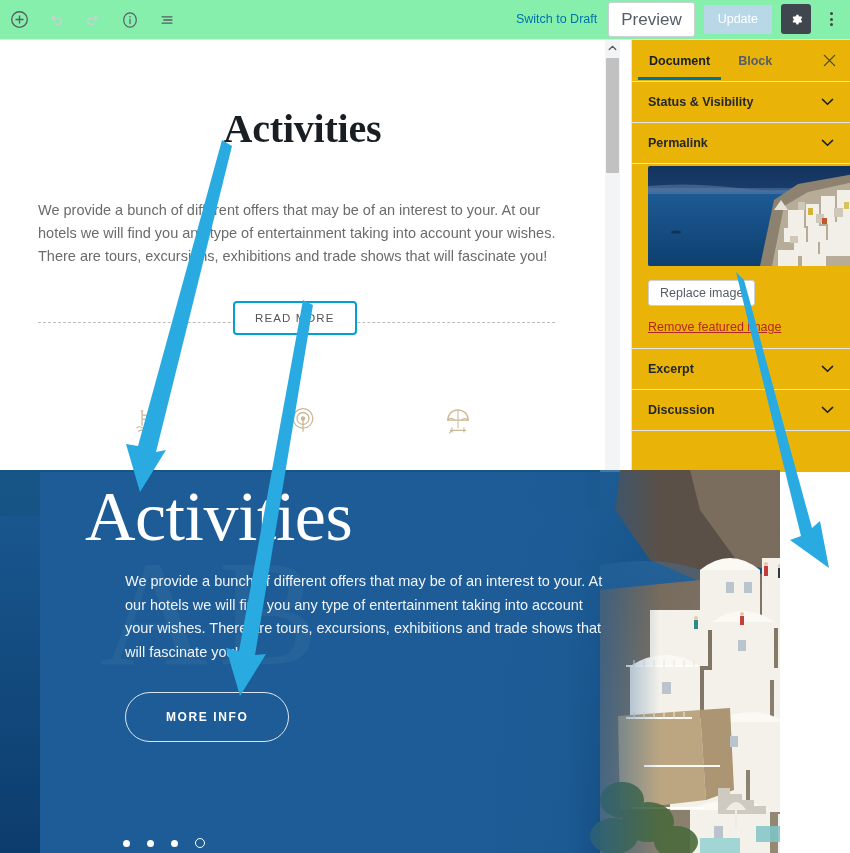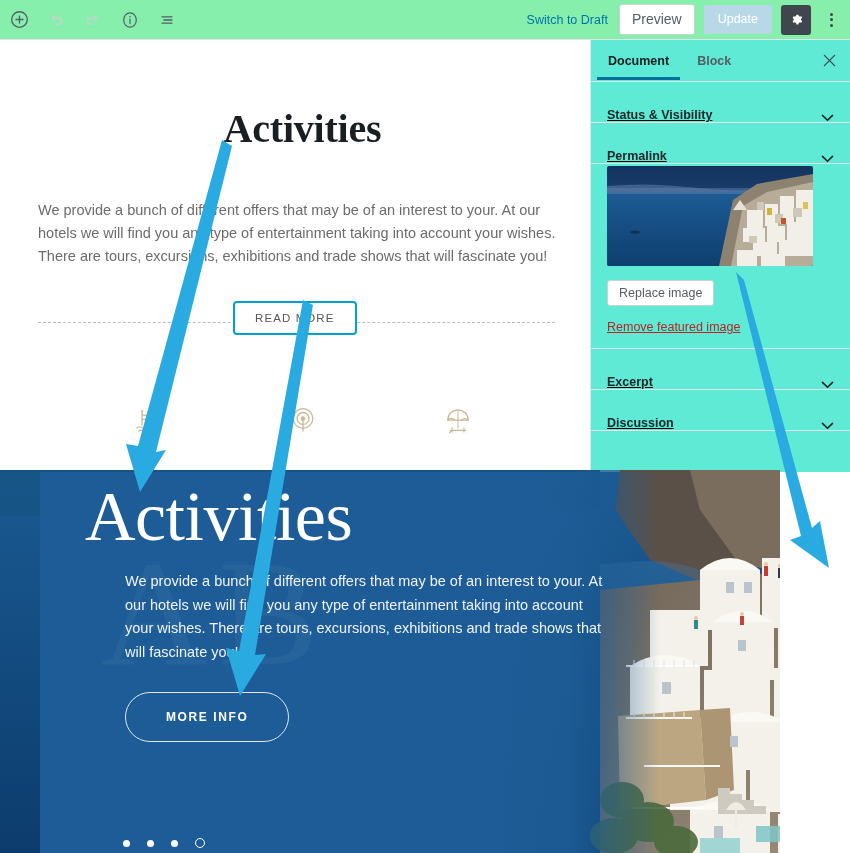--- a/index.html
+++ b/index.html
@@ -21,21 +21,21 @@
     width: 34px; height: 34px; display: flex; align-items: center;
     justify-content: center; background: none; border: none; cursor: pointer;
     color: #555d66;
   }
   .tb-btn.dim { color: #ccd0d4; }
   .tb-right { margin-left: auto; display: flex; align-items: center; gap: 9px; padding-right: 8px; }
   .link-draft {
     color: #0073aa; font-size: 12.5px; cursor: pointer; padding: 4px 2px;
   }
   .btn-preview {
-    font-size: 14px; color: #555d66; background: #fff;
+    font-size: 17px; color: #555d66; background: #fff;
     border: 1px solid #ccd0d4; border-radius: 3px; padding: 5px 12px;
     cursor: pointer; line-height: 1.4;
   }
   .btn-update {
     font-size: 12.5px; color: #ffffff; background: #b8d8e8;
     border: 1px solid #b8d8e8; border-radius: 1px; padding: 5px 13px;
     cursor: default; line-height: 1.4;
   }
   .btn-gear {
     width: 30px; height: 30px; background: #40464d; border-radius: 3px;
@@ -92,22 +92,22 @@
     width: 15px; height: 15px; display: flex; align-items: center;
     justify-content: center; color: #555; font-size: 8px; cursor: pointer;
   }
   .sc-thumb {
     position: absolute; left: 1px; top: 18px; width: 13px; height: 115px;
     background: #c1c1c1; border-radius: 1px; cursor: pointer;
   }
 
   
   .sidebar {
-    position: absolute; right: 0; top: 40px; width: 260px; height: 432px;
-    background: #5eead4; border-left: 1px solid #e2e4e7; z-index: 14;
+    position: absolute; right: 0; top: 40px; width: 219px; height: 432px;
+    background: #eab308; border-left: 1px solid #e2e4e7; z-index: 14;
     overflow: hidden;
   }
   .sb-tabs {
     display: flex; align-items: center; height: 42px;
     border-bottom: 1px solid #e2e4e7; padding-left: 3px; position: relative;
   }
   .sb-tab {
     padding: 12px 14px 11px 14px; font-size: 12.5px; font-weight: 600;
     color: #555d66; cursor: pointer; position: relative;
   }
@@ -118,21 +118,21 @@
   }
   .sb-close {
     margin-left: auto; width: 32px; height: 32px; margin-right: 5px;
     display: flex; align-items: center; justify-content: center;
     cursor: pointer; color: #40464d;
   }
   .sb-panel {
     border-bottom: 1px solid #e2e4e7; padding: 0 16px;
   }
   .sb-panel-head {
-    display: flex; align-items: flex-end; height: 40px; cursor: pointer; text-decoration: underline;
+    display: flex; align-items: center; height: 40px; cursor: pointer;
   }
   .sb-panel-title { font-size: 12.5px; font-weight: 600; color: #23282d; }
   .sb-chev { margin-left: auto; color: #191e23; display: flex; }
   .sb-body { padding: 2px 0 14px 0; }
   .thumb {
     width: 206px; height: 100px; border-radius: 2px; overflow: hidden;
     position: relative; display: block;
   }
   .btn-replace {
     margin-top: 14px; font-size: 12.5px; color: #555d66; background: #fff;

